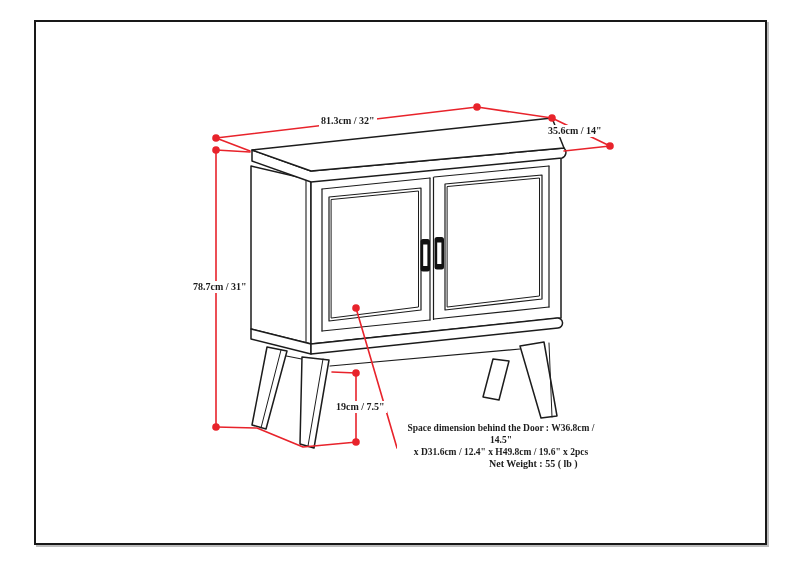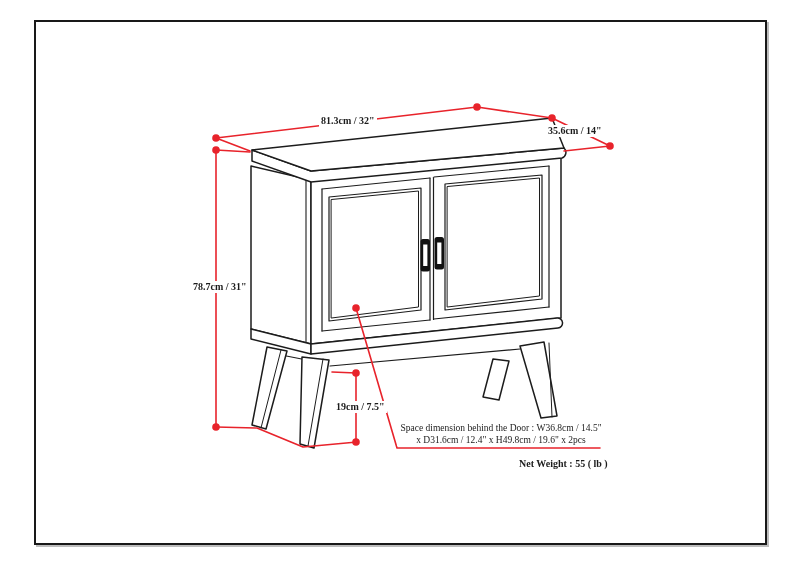--- a/index.html
+++ b/index.html
@@ -11,21 +11,21 @@
     position:absolute;left:34px;top:20px;width:729px;height:521px;
     border:2px solid #191919;background:#fff;
     box-shadow:2px 2px 0 0 #bdbdbd;
   }
   svg.drawing{position:absolute;left:0;top:0;width:800px;height:566px;}
   .lbl{
     position:absolute;background:#fff;font-weight:bold;font-size:10px;
     line-height:12px;white-space:nowrap;padding:0 2px;
   }
   .lbl-note{
-    position:absolute;background:#fff;font-weight:normal;font-size:9.5px;
+    position:absolute;background:#fff;font-weight:bold;font-size:9.5px;
     line-height:12px;text-align:center;width:208px;
   }
 </style>
 </head>
 <body>
 
 <div class="stage">
 
   <div class="frame"></div>
 
@@ -111,15 +111,15 @@
 
   <div class="lbl" style="left:191px;top:281px;">78.7cm / 31"</div>
 
   <div class="lbl" style="left:334px;top:401px;">19cm / 7.5"</div>
 
   <div class="lbl-note" style="left:397px;top:422px;">
     <div>Space dimension behind the Door : W36.8cm / 14.5"</div>
     <div>x D31.6cm / 12.4" x H49.8cm / 19.6" x 2pcs</div>
   </div>
 
-  <div class="lbl" style="left:517px;top:458px;background:transparent;">Net Weight : 55 ( lb )</div>
+  <div class="lbl" style="left:487px;top:458px;background:transparent;">Net Weight : 55 ( lb )</div>
 
 </div>
 
 </body></html>

